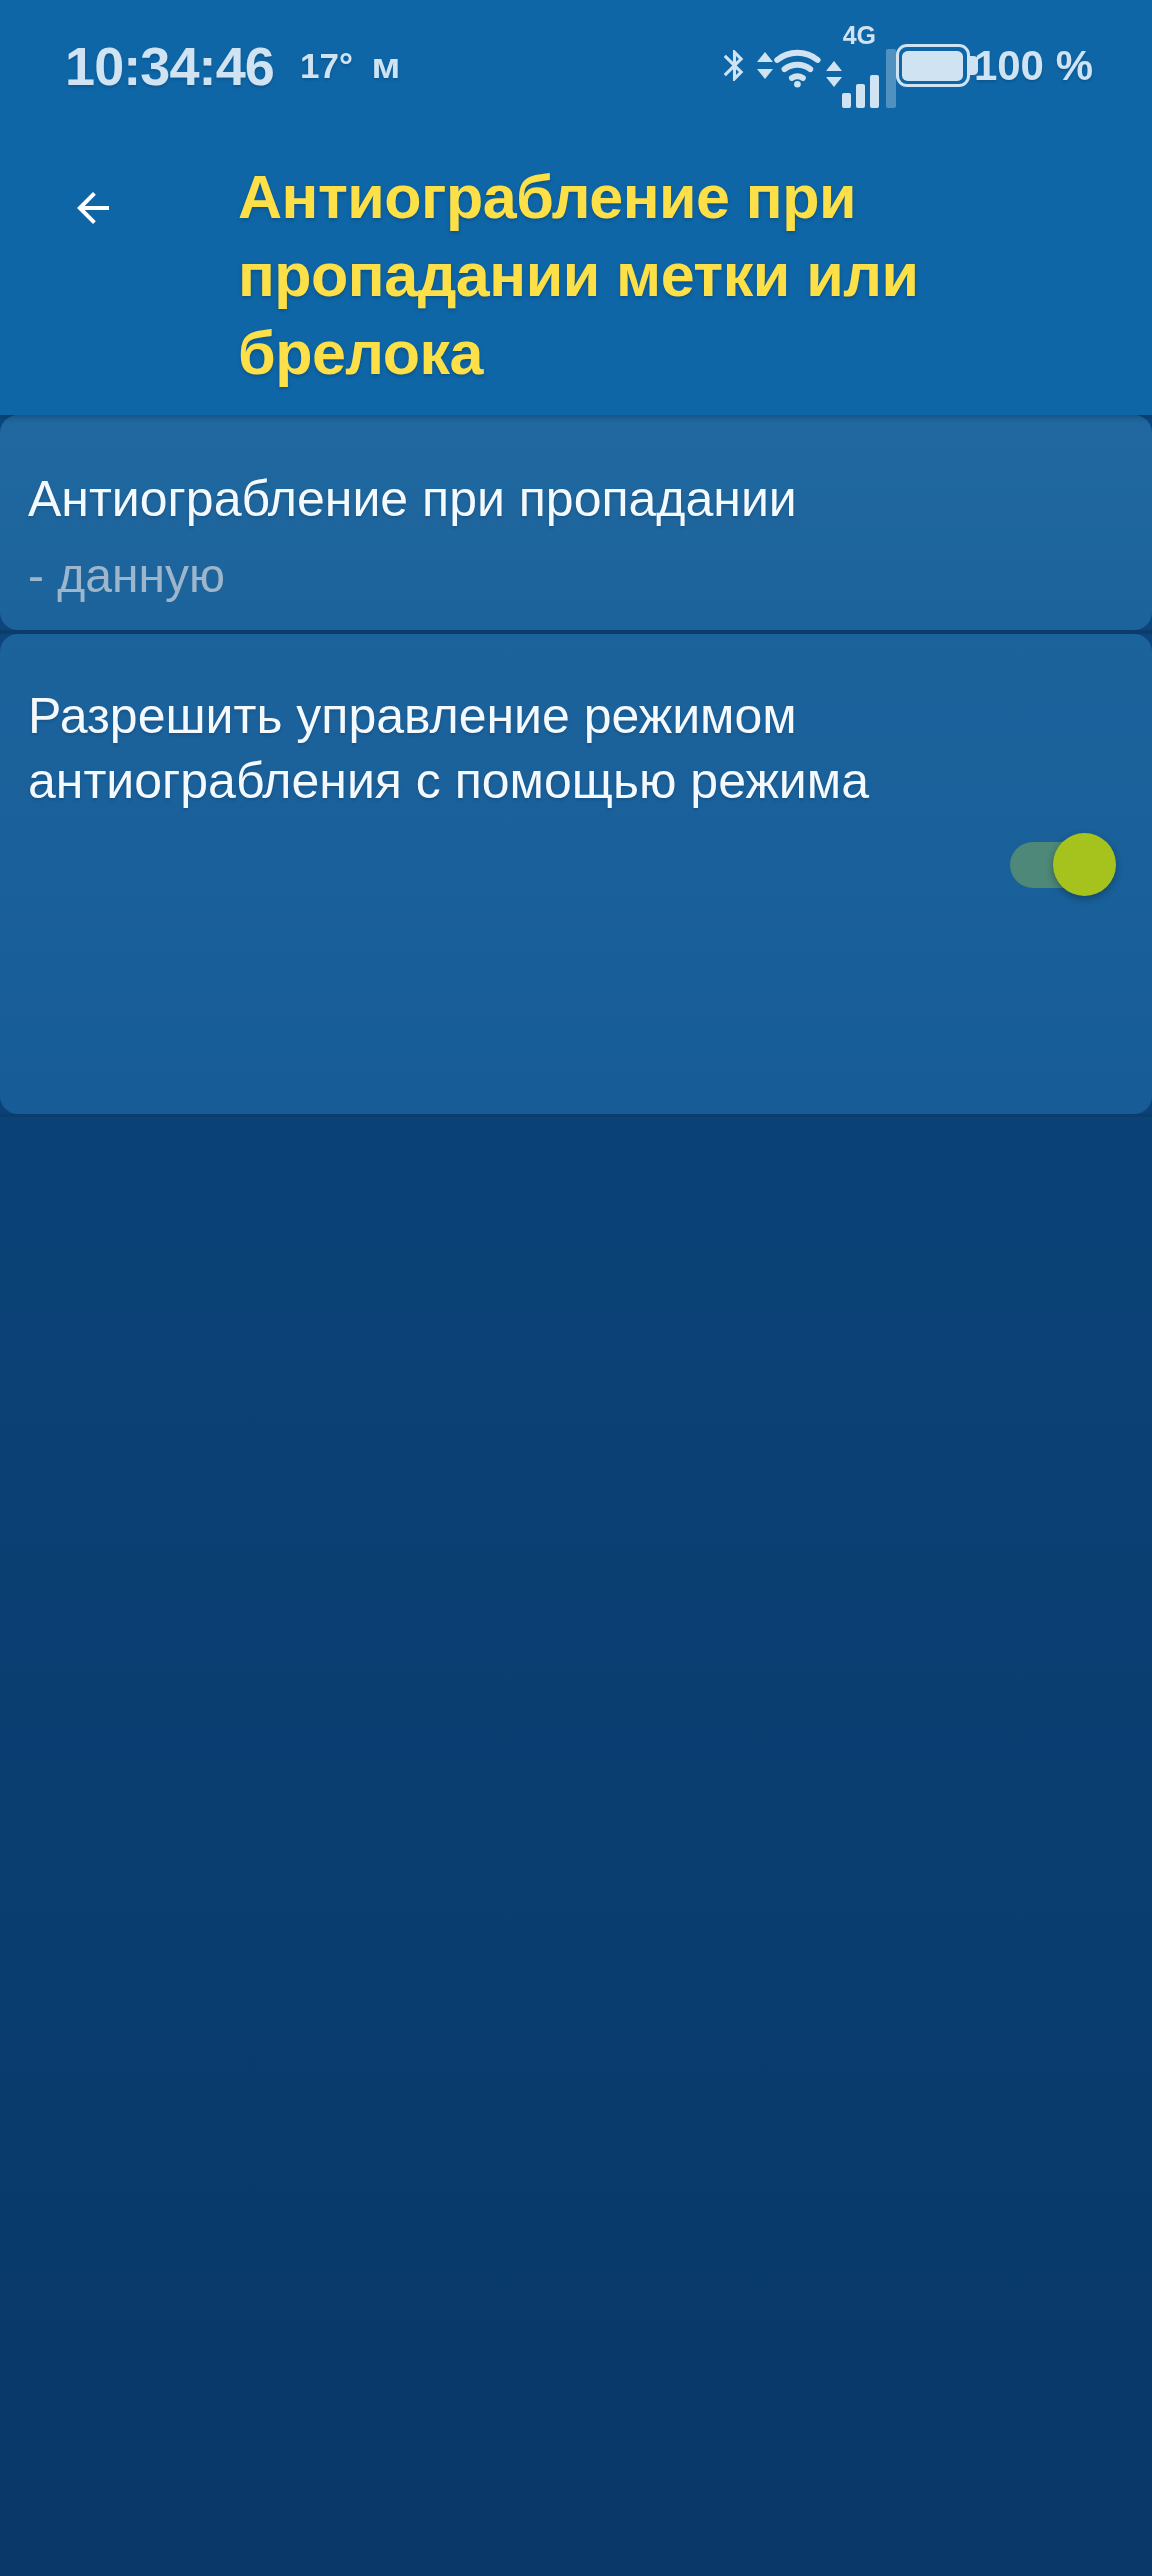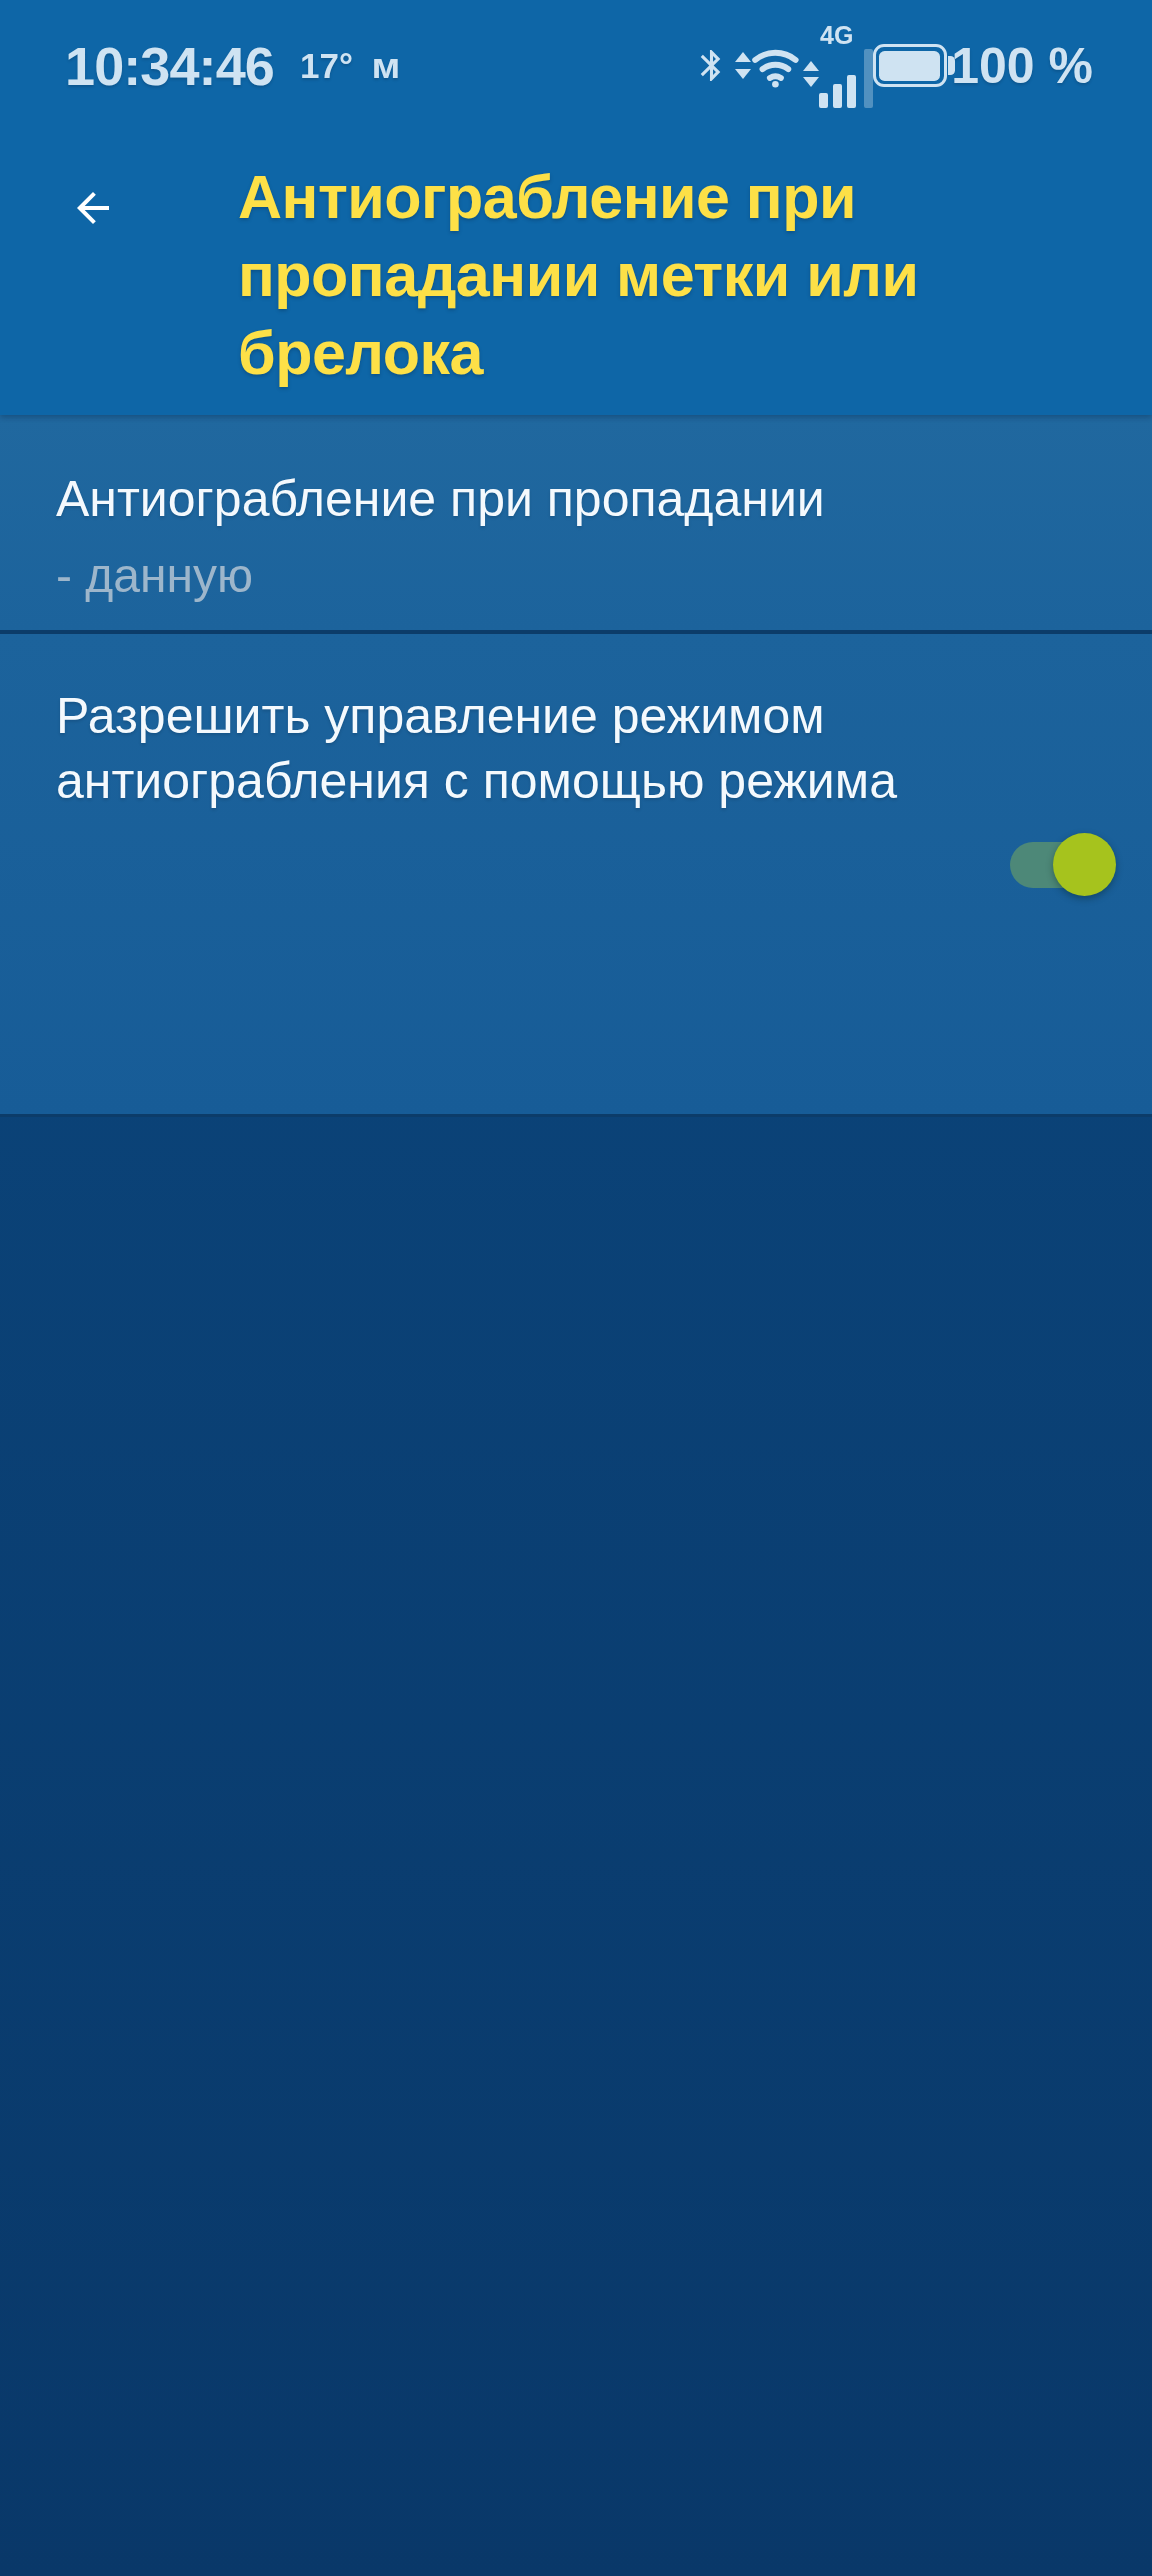--- a/index.html
+++ b/index.html
@@ -49,33 +49,33 @@
   .signal-wrap{display:flex;flex-direction:column;align-items:flex-start;}
   .net-label{font-size:25px;font-weight:800;line-height:24px;margin-left:0.9px;}
   .bars{display:flex;align-items:flex-end;gap:4.6px;margin-top:2.8px;}
   .bar{width:9.3px;background:var(--status-text);border-radius:1.9px;}
   .bar.b1{height:15px;}.bar.b2{height:24px;}.bar.b3{height:33px;}
   .bar.b4{height:59px;opacity:.35;margin-left:2.8px;}
   .battery{position:relative;width:82px;height:43px;}
   .battery .shell{position:absolute;left:0;top:0;width:74px;height:43px;border:3.7px solid var(--status-text);border-radius:11px;}
   .battery .fill{position:absolute;left:6.5px;top:6.5px;width:61px;height:30px;background:var(--status-text);border-radius:5.6px;}
   .battery .nub{position:absolute;right:0;top:12px;width:7.4px;height:18.6px;background:var(--status-text);border-radius:0 4.6px 4.6px 0;}
-  .batt-pct{font-size:50px;font-weight:700;color:var(--status-text);margin-left:-3.7px;text-shadow:0 1.9px 2.8px rgba(0,25,50,.2);}
+  .batt-pct{font-size:42px;font-weight:700;color:var(--status-text);margin-left:-3.7px;text-shadow:0 1.9px 2.8px rgba(0,25,50,.2);}
 
   .appbar-row{display:flex;align-items:flex-start;padding:0 59px 0 67px;margin-top:59px;}
   .back-btn{width:52px;height:52px;margin-top:24px;flex:0 0 52px;color:#ffffff;cursor:pointer;display:flex;align-items:center;justify-content:center;}
   .back-btn svg{width:48px;height:48px;}
   .appbar-title{
     margin-left:119px;
     color:#fde047;font-size:61px;font-weight:700;line-height:78px;
     white-space:pre-line;letter-spacing:-0.5px;
     text-shadow:0 1.9px 3.7px rgba(0,25,50,.25);
   }
   
-  .card{background:var(--card-bg);padding:0 56px;position:relative;z-index:1;}
+  .card{background:var(--card-bg);padding:0 28px;position:relative;z-index:1;border-radius:18px;}
   .card1{flex:0 0 215px;height:215px;padding-top:52px;background:linear-gradient(180deg,#20689f,#1c639c);}
   .card-title{font-size:50px;font-weight:400;color:var(--primary-text);line-height:65px;white-space:pre-line;text-shadow:0 1.9px 2.8px rgba(0,25,50,.18);}
   .card-value{margin-top:15px;font-size:48px;color:var(--secondary-text);line-height:58px;}
   .divider{flex:0 0 3.7px;height:3.7px;background:var(--divider);}
   .card2{flex:0 0 480px;height:480px;padding-top:50px;background:linear-gradient(180deg,#1c639c,#175c97);}
   .card-desc{margin-top:20.4px;font-size:44px;line-height:59px;color:var(--secondary-text);white-space:pre-line;max-width:855px;}
   
   .toggle{position:absolute;right:43px;top:208px;width:99px;height:46px;border-radius:23px;background:#7d8b94;cursor:pointer;}
   .toggle.on{background:var(--toggle-track);}
   .toggle .thumb{position:absolute;left:-5.6px;top:-8.4px;width:63px;height:63px;border-radius:50%;background:#e0e0e0;box-shadow:0 2.8px 7.4px rgba(0,25,20,.35);}

